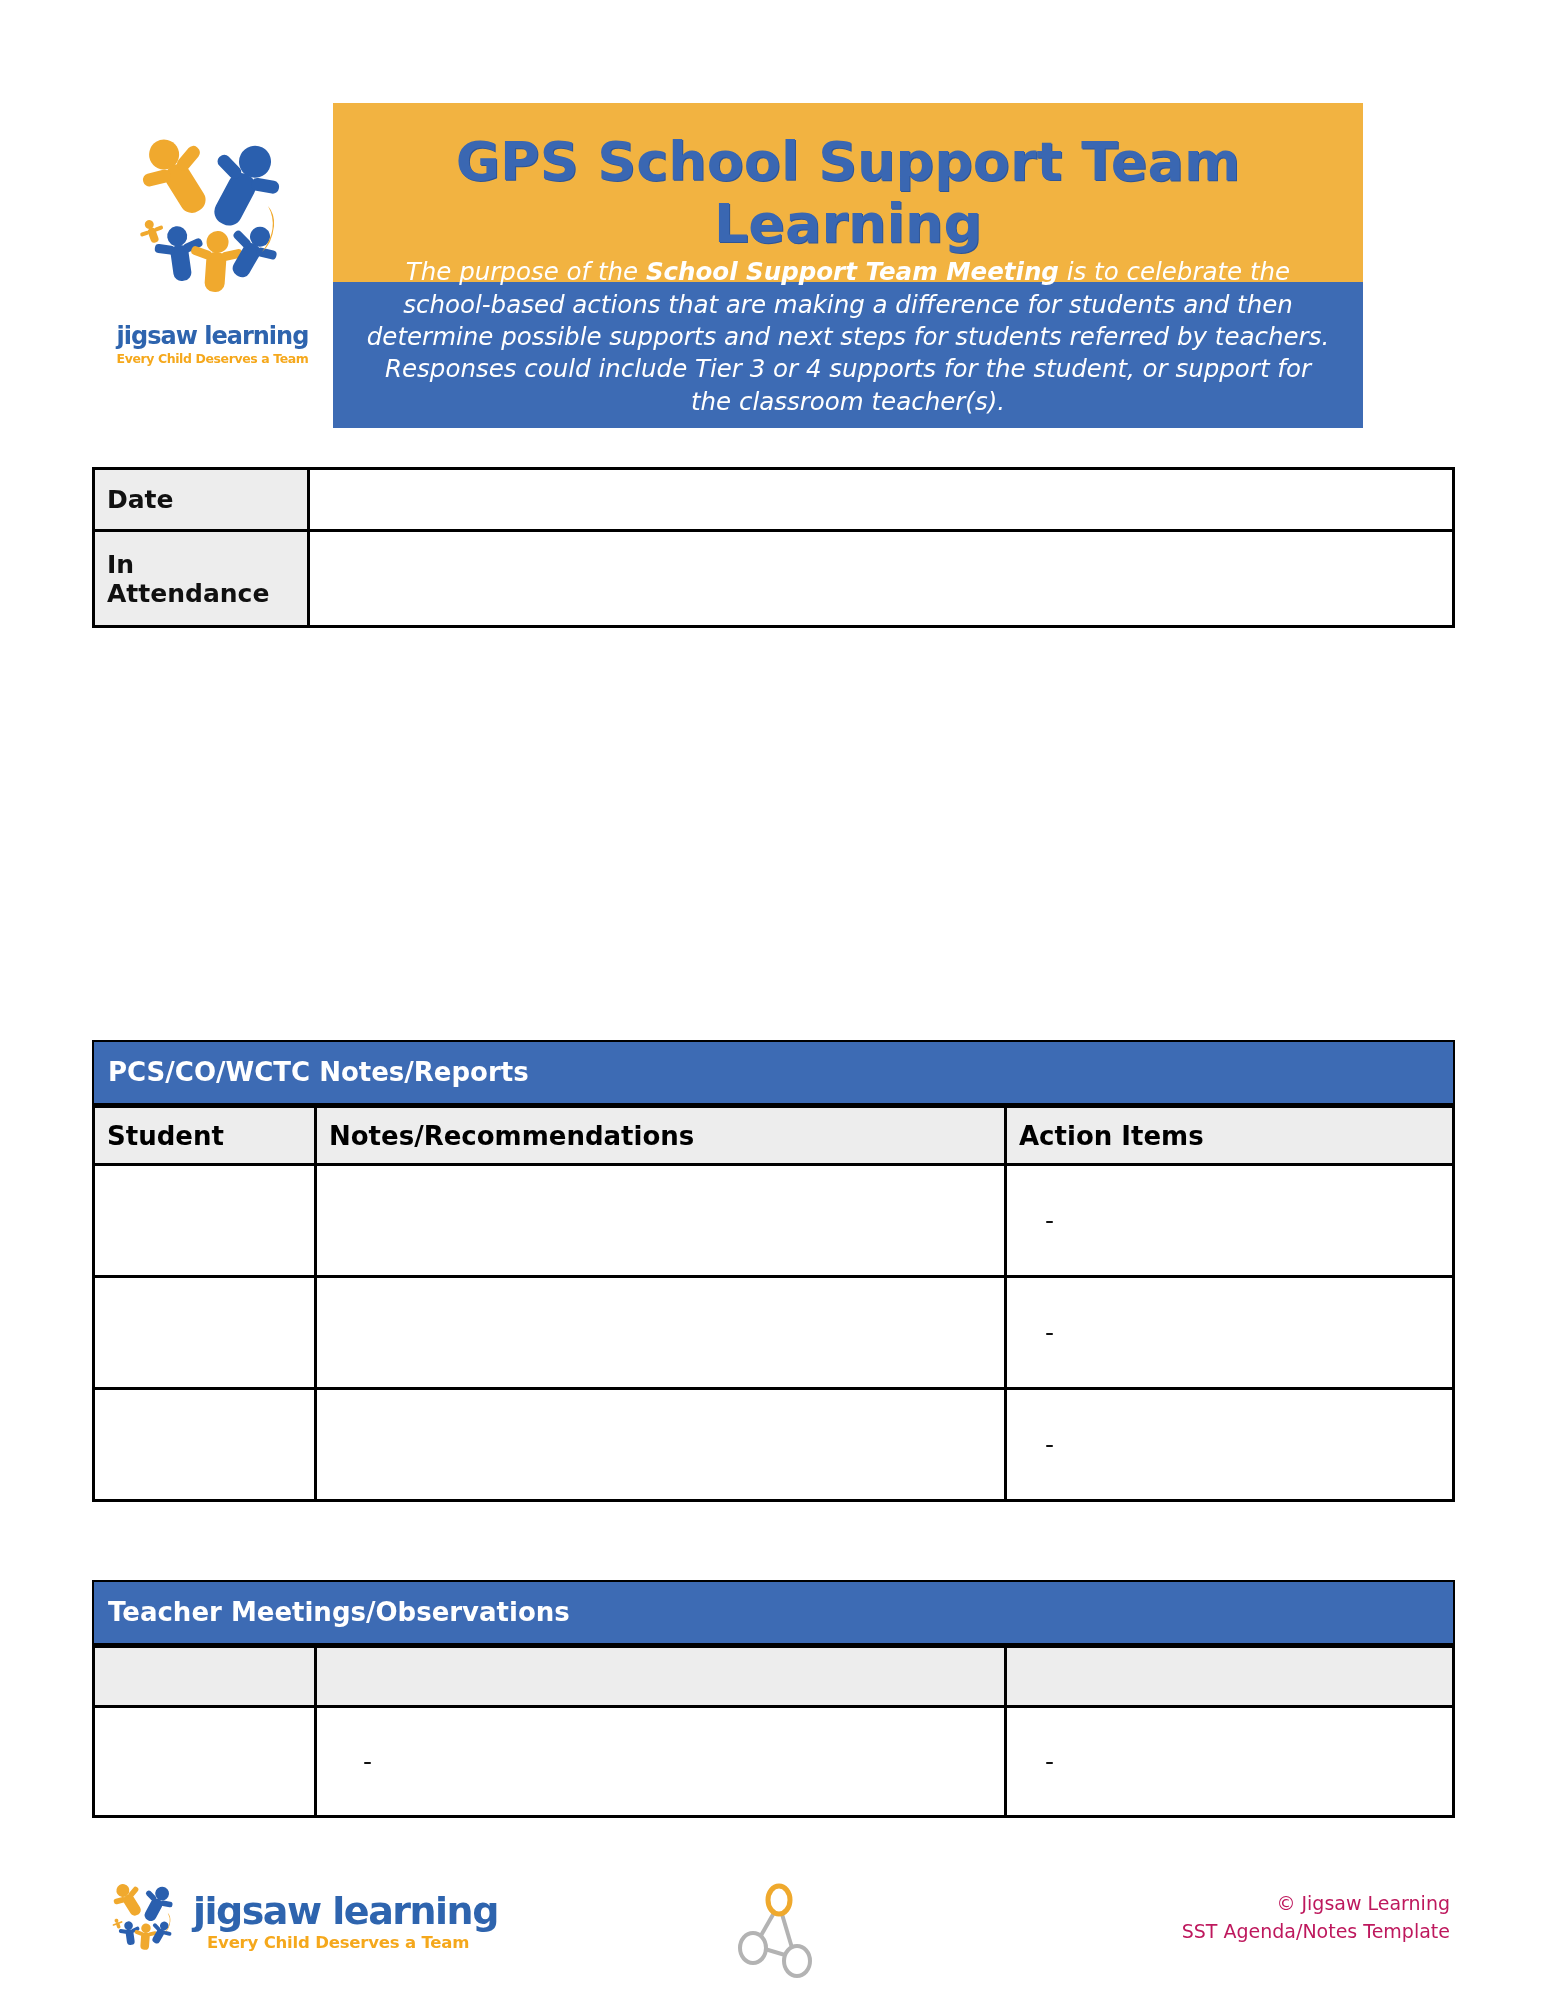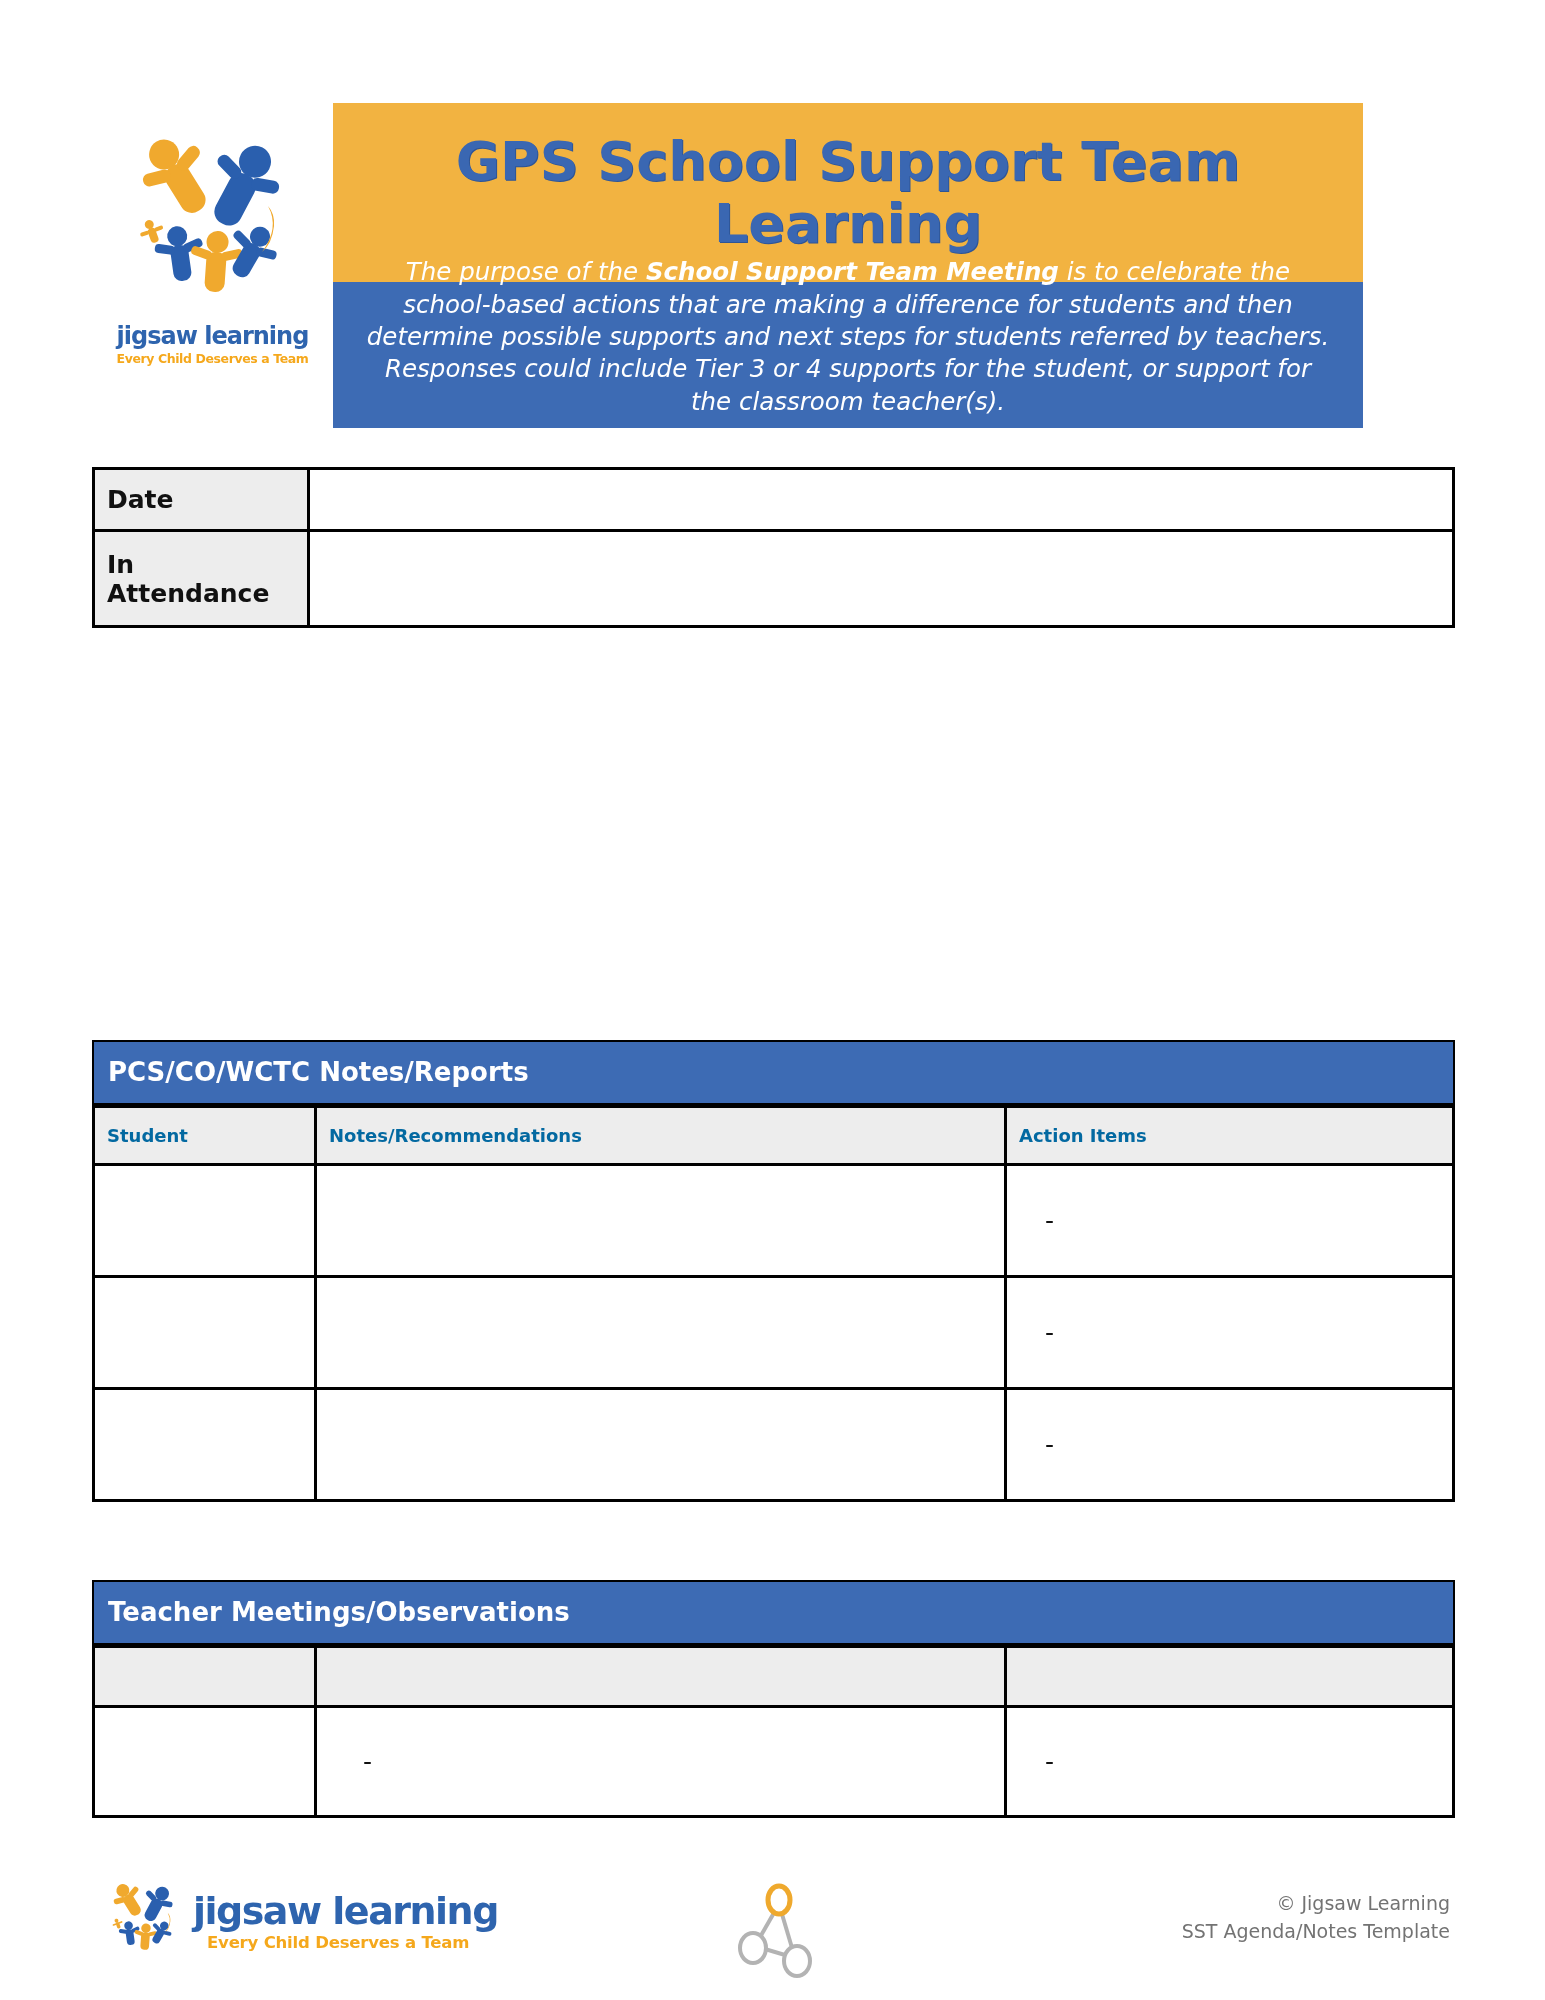--- a/index.html
+++ b/index.html
@@ -51,21 +51,21 @@
     background: #ededed; font-weight: bold; font-size: 25px; color: #111;
     padding: 8px 12px; vertical-align: middle; text-align: left;
   }
   .value-cell { background: #ffffff; padding: 8px 16px; font-size: 25px; color: #111; }
   .section-bar {
     width: 1363px; background: #3d6bb4; border: 2px solid #000000;
     color: #ffffff; font-weight: bold; font-size: 26px;
     padding: 15px 14px 16px 14px;
   }
   .gray-head {
-    background: #ededed; font-weight: bold; font-size: 18px; color: #0369a1;
+    background: #ededed; font-weight: bold; font-size: 26px; color: #000000;
     padding: 8px 12px; text-align: left;
   }
   .dash-cell { background: #ffffff; font-size: 25px; color: #111; padding-left: 38px; }
   .dash-cell.indent2 { padding-left: 46px; }
 
   .info-table   { position: absolute; left: 92px; top: 467px; }
   .section-last { position: absolute; left: 92px; top: 672px; }
   .section-pcs  { position: absolute; left: 92px; top: 1040px; }
   .section-teacher { position: absolute; left: 92px; top: 1580px; }
   .justify { text-align: justify; }
@@ -77,21 +77,21 @@
   .footer-logo-name {
     color: #2e64ae; font-weight: bold; font-size: 38px; letter-spacing: -1.5px; line-height: 1;
   }
   .footer-logo-tagline {
     color: #f5a81c; font-weight: bold; font-size: 16.5px; letter-spacing: -0.2px;
     margin-top: 3px; margin-left: 14px;
   }
   .footer-network { position: absolute; left: 735px; top: 8px; }
   .footer-right {
     position: absolute; right: 95px; top: 22px; text-align: right;
-    font-size: 19px; color: #737373; line-height: 1.45;
+    font-size: 19px; color: #be185d; line-height: 1.45;
   }
 </style>
 </head>
 <body>
 
 <div class="page">
 
   <div class="logo-top">
     <span>
       <svg width="190" height="190" viewBox="0 0 190 190">

